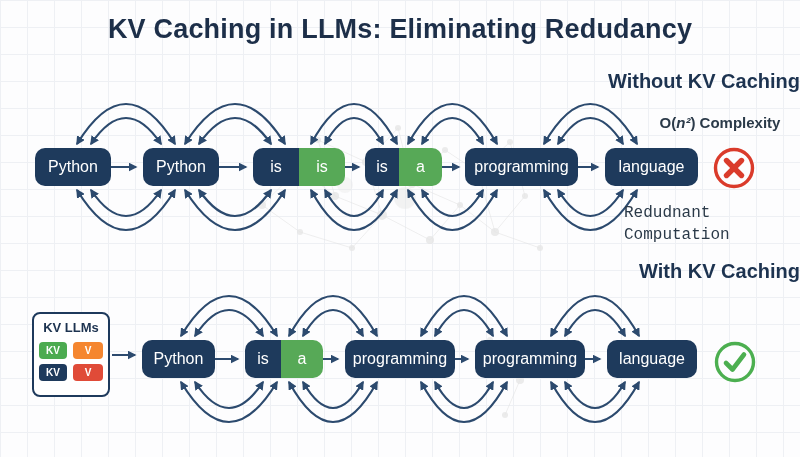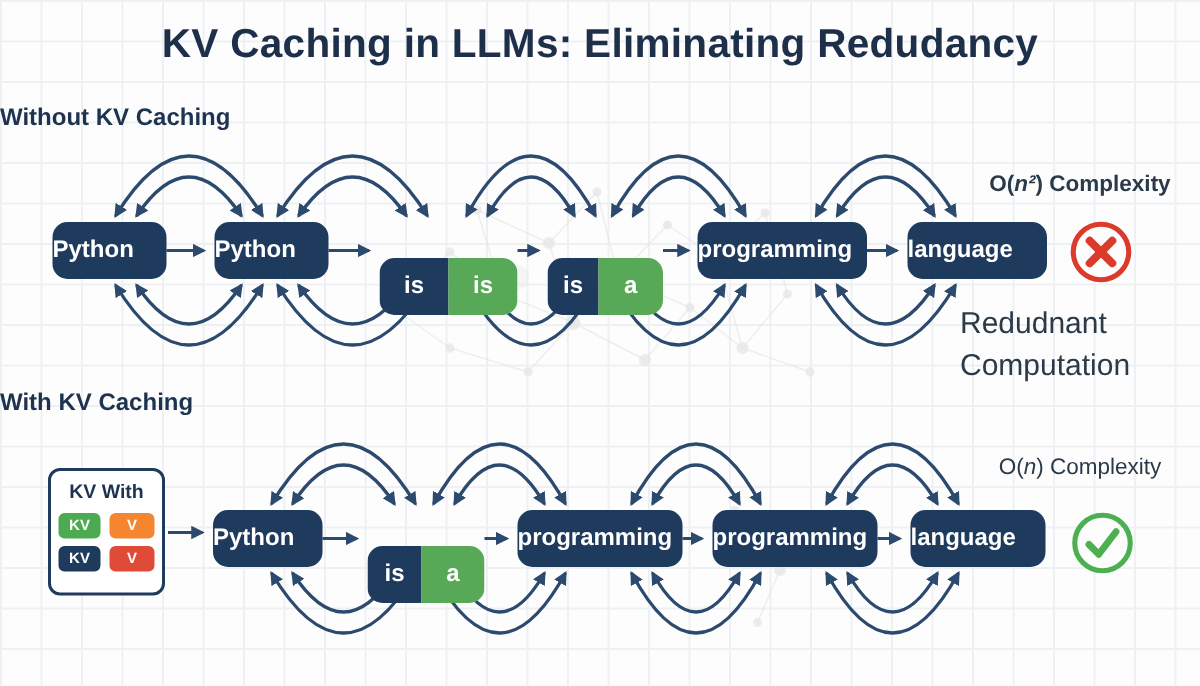--- a/index.html
+++ b/index.html
@@ -14,29 +14,29 @@
   }
   .net,.arcs{position:absolute;left:0;top:0;pointer-events:none;}
   .net{z-index:0;}
   .arcs{z-index:1;}
   .layer{position:absolute;left:0;top:0;width:652px;height:457px;z-index:2;}
   .title{
     position:absolute;left:0;top:14px;width:800px;text-align:center;
     font-size:27px;font-weight:bold;color:#1d2f49;letter-spacing:.2px;
   }
   .sec-heading{
-    position:absolute;width:800px;text-align:left;
-    font-size:16px;font-weight:bold;color:#1d3350;
+    position:absolute;width:800px;text-align:right;
+    font-size:20px;font-weight:bold;color:#1d3350;
   }
   .token{
     position:absolute;height:38px;border-radius:10px;background:#1e3a5c;
-    display:flex;align-items:center;
-    color:#fff;font-weight:bold;font-size:16px;
-  }
-  .token.split{padding:0;overflow:hidden;background:transparent;margin-top:24px;}
+    display:flex;align-items:center;justify-content:center;
+    color:#fff;font-weight:normal;font-size:16px;
+  }
+  .token.split{padding:0;overflow:hidden;background:transparent;}
   .token .half{
     height:100%;display:flex;align-items:center;justify-content:center;
   }
   .half.navy{background:#1e3a5c;}
   .half.green{background:#57a957;}
   .kvbox{
     position:absolute;left:32px;top:312px;width:78px;height:85px;
     background:#ffffff;border:2px solid #1e3a5c;border-radius:8px;
     box-sizing:border-box;display:flex;flex-direction:column;align-items:center;
   }
@@ -49,22 +49,22 @@
   .chip-green{background:#4cab50;}
   .chip-orange{background:#f5862f;}
   .chip-navy{background:#1e3a5c;}
   .chip-red{background:#e04b38;}
   .complexity{
     position:absolute;left:640px;width:160px;text-align:center;
     font-size:15px;color:#2b3a49;
   }
   .complexity .var{font-style:italic;}
   .note{
-    position:absolute;left:640px;top:202px;width:120px;
-    font-size:20px;color:#2b3a49;line-height:1.4;
+    position:absolute;left:624px;top:202px;width:120px;
+    font-size:16px;color:#2b3a49;line-height:1.4;font-family:Liberation Mono, monospace;
   }
   .status-icon{position:absolute;width:44px;height:44px;}
 </style>
 </head>
 <body>
 
 <div class="stage">
 
   <svg class="net" width="800" height="457">
     <g stroke="#e2e2e2" stroke-width="1" opacity="0.55">
@@ -219,21 +219,21 @@
       <circle cx="22" cy="22" r="18.5" fill="#fdfdfe" stroke="#da3b2b" stroke-width="3.4"></circle>
       <line x1="14.5" y1="14.5" x2="29.5" y2="29.5" stroke="#da3b2b" stroke-width="5.4" stroke-linecap="round"></line>
       <line x1="29.5" y1="14.5" x2="14.5" y2="29.5" stroke="#da3b2b" stroke-width="5.4" stroke-linecap="round"></line>
     </svg>
 
     <div class="note">Redudnant Computation</div>
 
     <div class="sec-heading" style="top:260px;">With KV Caching</div>
 
     <div class="kvbox">
-      <div class="kvbox-title">KV With</div>
+      <div class="kvbox-title">KV LLMs</div>
       <div class="chips">
         <span class="chip chip-green">KV</span>
         <span class="chip chip-orange">V</span>
         <span class="chip chip-navy">KV</span>
         <span class="chip chip-red">V</span>
       </div>
     </div>
 
     <div class="token" style="left:142px;top:340px;width:73px;">
       <span>Python</span>
@@ -245,22 +245,19 @@
     <div class="token" style="left:345px;top:340px;width:110px;">
       <span>programming</span>
     </div>
     <div class="token" style="left:475px;top:340px;width:110px;">
       <span>programming</span>
     </div>
     <div class="token" style="left:607px;top:340px;width:90px;">
       <span>language</span>
     </div>
 
-    <div class="complexity" style="top:303px;">
-      <span>O(</span><span class="var">n</span><span>) Complexity</span>
-    </div>
 
     <svg class="status-icon" style="left:713px;top:340px;" viewBox="0 0 44 44">
       <circle cx="22" cy="22" r="18.5" fill="#fdfdfe" stroke="#4caf50" stroke-width="3.4"></circle>
       <path d="M13,23 L19.5,29.5 L31,14.5" fill="none" stroke="#4caf50" stroke-width="4.6" stroke-linecap="round" stroke-linejoin="round"></path>
     </svg>
   </div>
 </div>
 
 </body></html>

